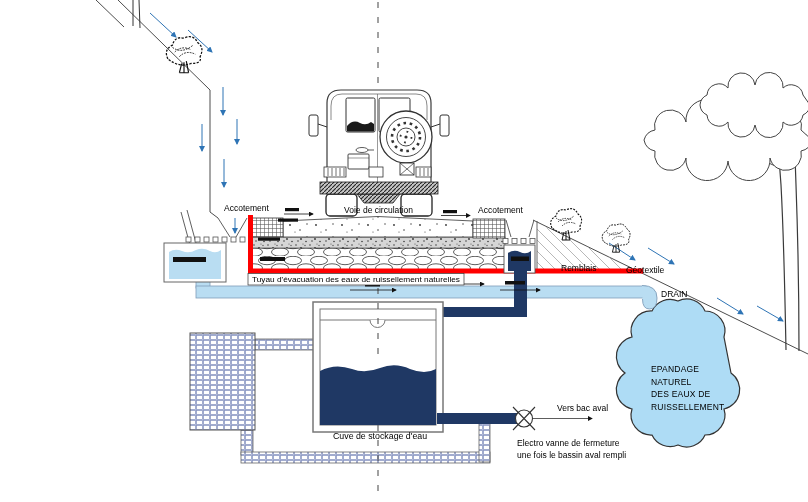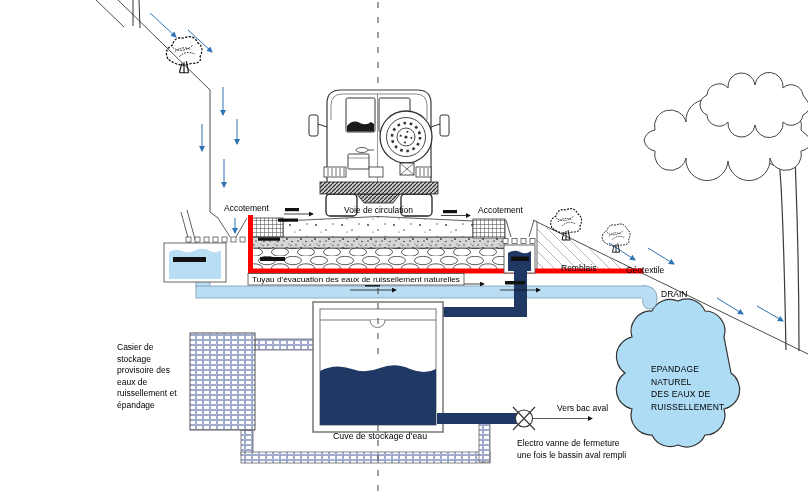--- a/index.html
+++ b/index.html
@@ -262,14 +262,13 @@
   <text class="cloud-lbl" x="651" y="372">EPANDAGE</text>
   <text class="cloud-lbl" x="651" y="384.5">NATUREL</text>
   <text class="cloud-lbl" x="651" y="397">DES EAUX DE</text>
   <text class="cloud-lbl" x="651" y="409.5">RUISSELLEMENT</text>
   <text class="lbl" x="333" y="439" style="font-size:8.8px">Cuve de stockage d'eau</text>
   <text class="lbl" x="557" y="411">Vers bac aval</text>
   <text class="lbl" x="517" y="446">Electro vanne de fermeture</text>
   <text class="lbl" x="517" y="458">une fois le bassin aval rempli</text>
 </svg>
 
-<div id="casier-label">Casier de stockage provisoire des eaux de ruissellement et épandage</div>
 </div>
 
 </body></html>

